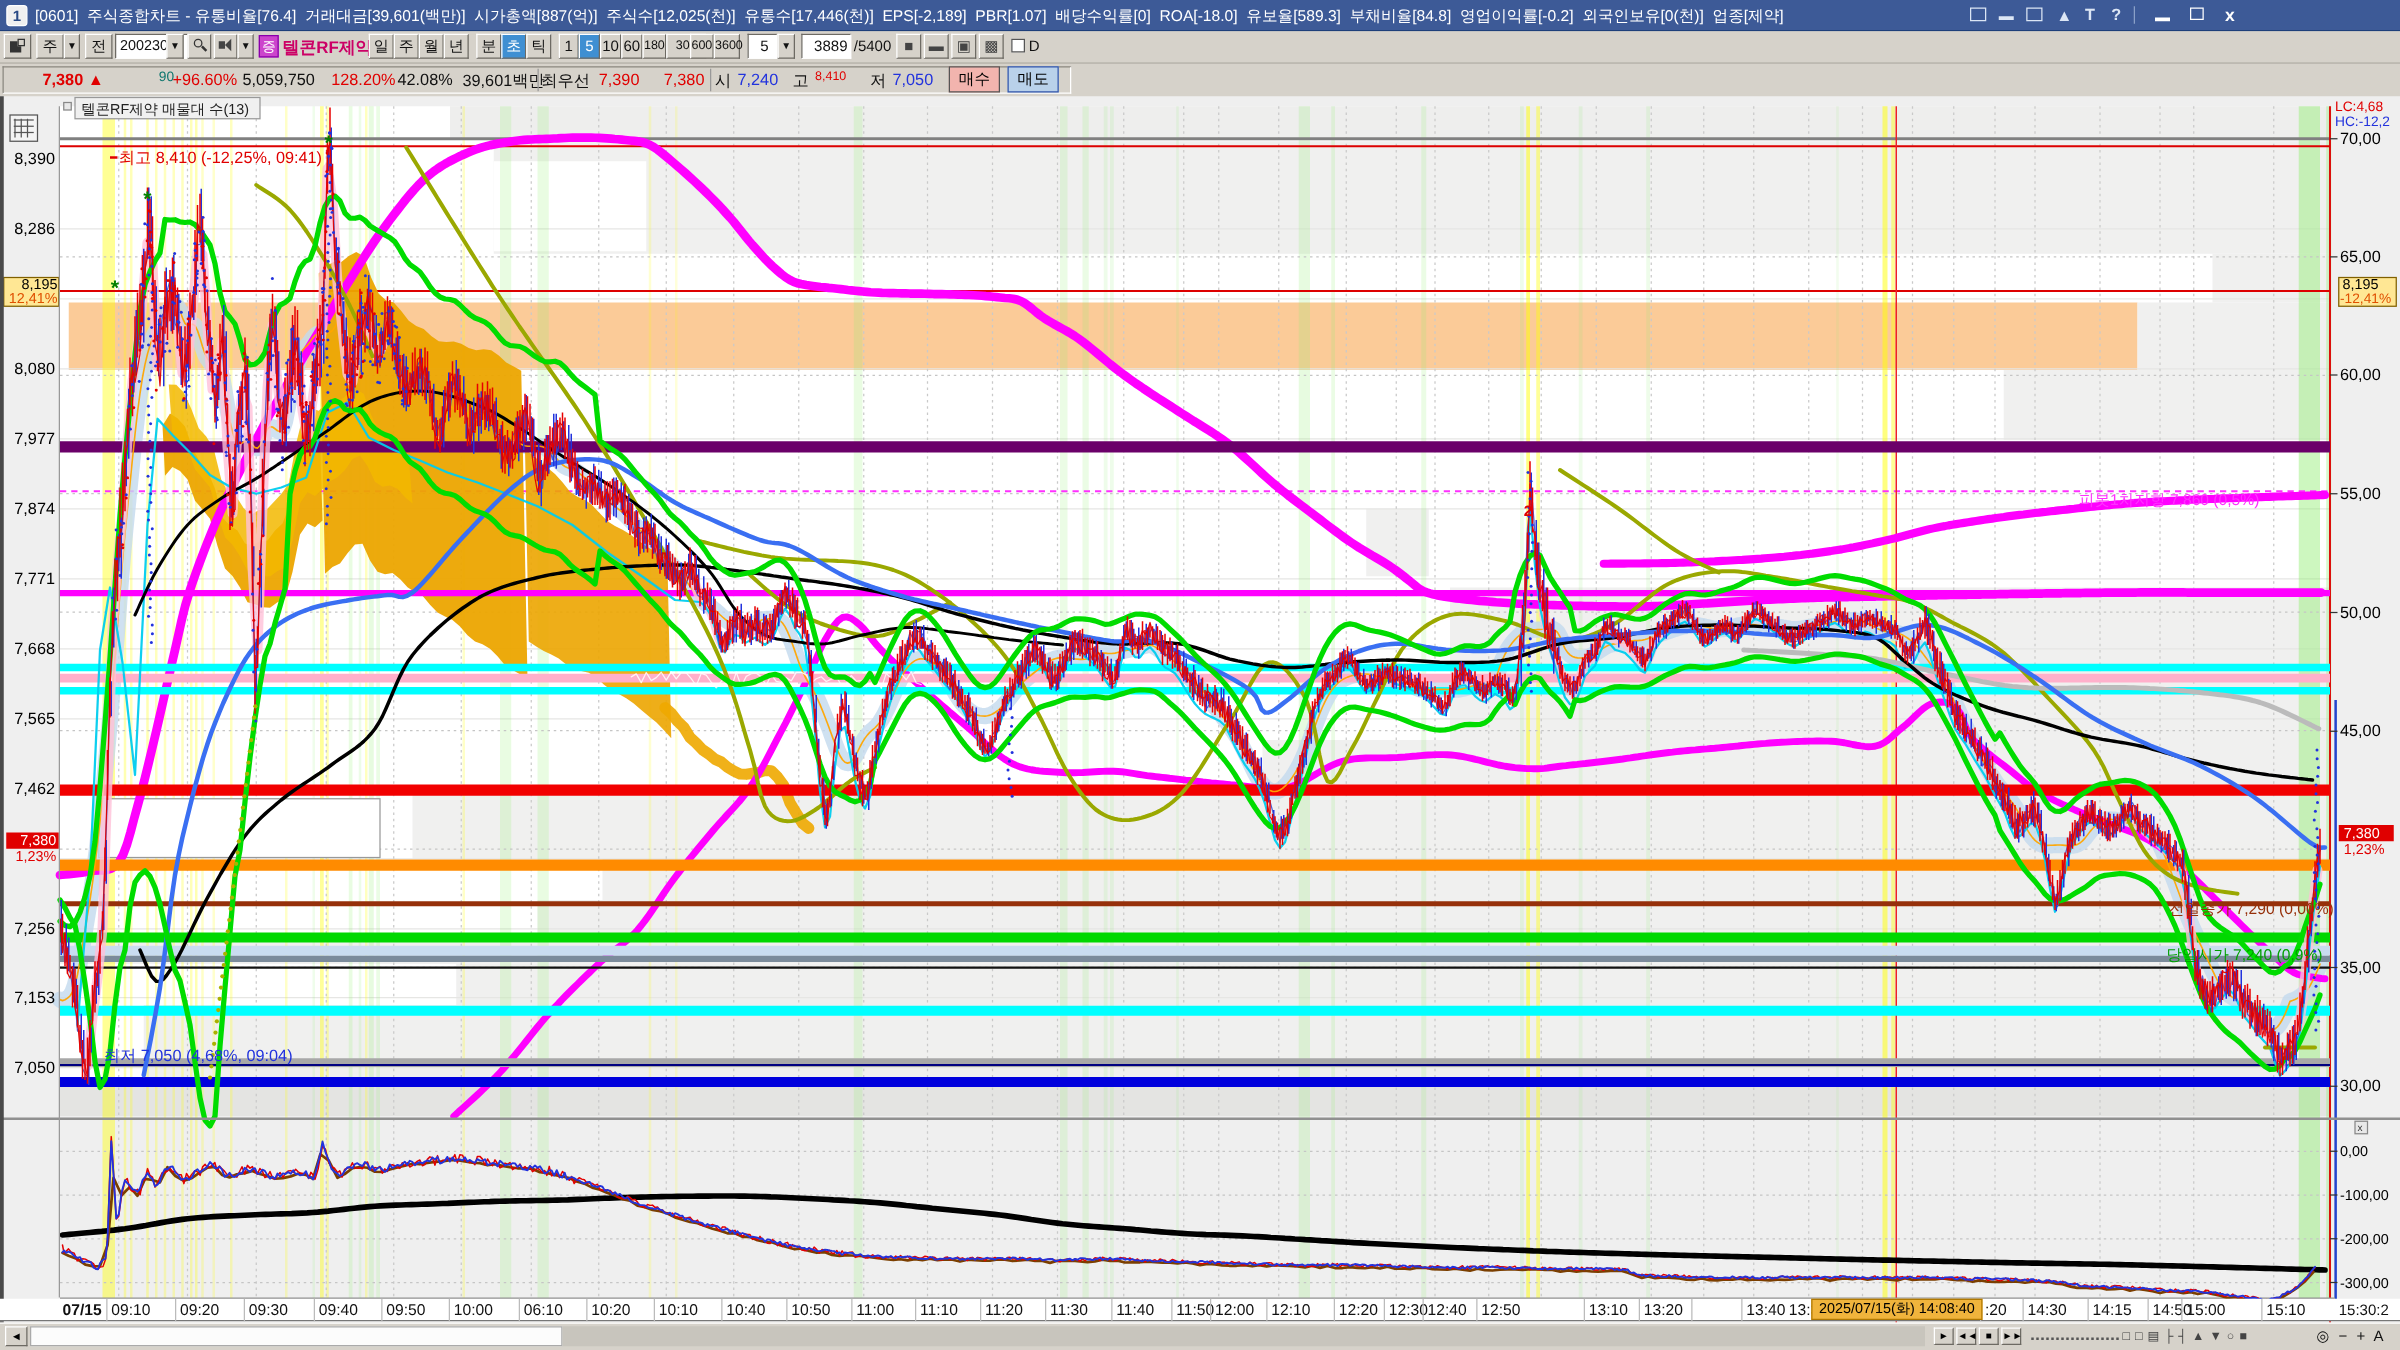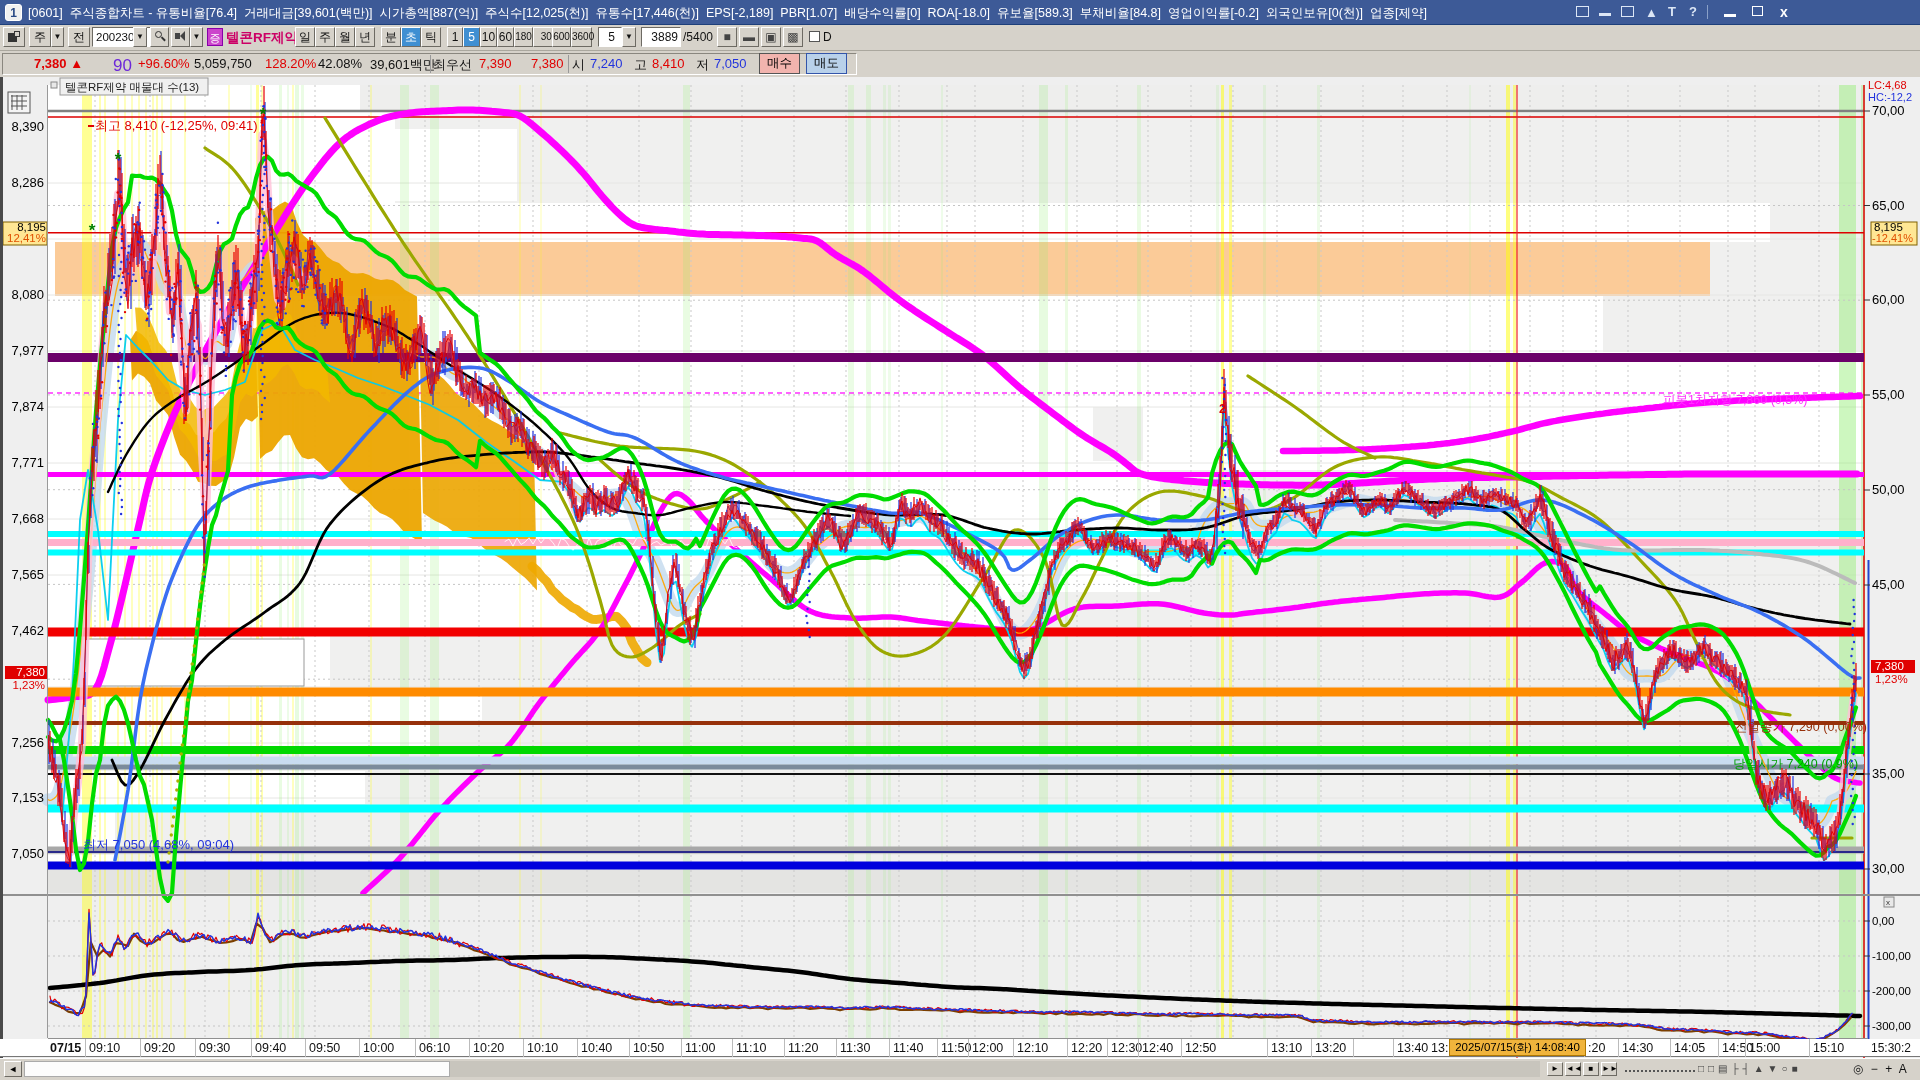--- a/index.html
+++ b/index.html
@@ -64,35 +64,35 @@
     <div class="btn" style="left:739px;top:2px;width:20px;color:#444">▬</div>
     <div class="btn" style="left:761px;top:2px;width:20px;color:#444">▣</div>
     <div class="btn" style="left:783px;top:2px;width:20px;color:#444">▩</div>
  <div class="abs" style="left:809px;top:6px;width:11px;height:11px;background:#fff;border:1px solid #555"></div>
     <div class="t" style="left:823px;top:5px">D</div>
 </div>
 
 <div class="abs" style="left:0;top:51px;width:1920px;height:26px;background:#d6d2ca">
  <div class="abs" style="left:2px;top:2px;width:855px;height:22px;border:1px solid;border-color:#8a877f #ffffff #ffffff #8a877f"></div>
  <div class="t" style="left:34px;top:5px;color:#e00000;font-size:13px;font-weight:bold">7,380 ▲</div>
- <div class="t" style="left:113px;top:5px;color:#6d28d9;font-size:17px">90</div>
+ <div class="t" style="left:127px;top:5px;color:#0f766e;font-size:11px">90</div>
  <div class="t" style="left:138px;top:5px;color:#e00000;font-size:13px">+96.60%</div>
  <div class="t" style="left:194px;top:5px;font-size:13px">5,059,750</div>
  <div class="t" style="left:265px;top:5px;color:#e00000;font-size:13px">128.20%</div>
  <div class="t" style="left:318px;top:5px;font-size:13px">42.08%</div>
  <div class="t" style="left:370px;top:5px;font-size:13px">39,601백만</div>
  <div class="abs" style="left:430px;top:4px;width:1px;height:18px;background:#999"></div>
  <div class="t" style="left:433px;top:5px;font-size:13px">최우선</div>
  <div class="t" style="left:479px;top:5px;color:#e00000;font-size:13px">7,390</div>
  <div class="t" style="left:531px;top:5px;color:#e00000;font-size:13px">7,380</div>
  <div class="abs" style="left:568px;top:4px;width:1px;height:18px;background:#999"></div>
  <div class="t" style="left:572px;top:5px;font-size:13px">시</div>
  <div class="t" style="left:590px;top:5px;color:#2233dd;font-size:13px">7,240</div>
  <div class="t" style="left:634px;top:5px;font-size:13px">고</div>
- <div class="t" style="left:652px;top:5px;color:#e00000;font-size:13px">8,410</div>
+ <div class="t" style="left:652px;top:5px;color:#e00000;font-size:10px">8,410</div>
  <div class="t" style="left:696px;top:5px;font-size:13px">저</div>
  <div class="t" style="left:714px;top:5px;color:#2233dd;font-size:13px">7,050</div>
  <div class="abs" style="left:759px;top:2px;width:41px;height:21px;background:#f2b4ae;border:1px solid #555;text-align:center;line-height:19px;font-size:12.5px">매수</div>
  <div class="abs" style="left:806px;top:2px;width:41px;height:21px;background:#b9d1ea;border:1px solid #3355aa;text-align:center;line-height:19px;font-size:12.5px">매도</div>
 </div>
 <svg width="1920" height="1080" viewBox="0 0 1920 1080" style="position:absolute;left:0;top:0">
 <rect x="0" y="77" width="1920" height="1003" fill="#efefef"></rect>
 <rect x="48" y="85" width="1816" height="808" fill="#ffffff"></rect>
 <rect x="360" y="85" width="1504" height="27" fill="#eeeeed"></rect>
 <rect x="395" y="113" width="1469" height="90" fill="#f0f0ef"></rect>
@@ -975,21 +975,21 @@
  <div class="t" style="left:1315px;top:2px;font-size:12.5px">13:20</div>
  <div class="abs" style="left:1311px;top:0;width:1px;height:18px;background:#bbb"></div>
  <div class="t" style="left:1431px;top:2px;font-size:12.5px">13:30</div>
  <div class="abs" style="left:1353px;top:0;width:1px;height:18px;background:#bbb"></div>
  <div class="t" style="left:1397px;top:2px;font-size:12.5px">13:40</div>
  <div class="abs" style="left:1393px;top:0;width:1px;height:18px;background:#bbb"></div>
  <div class="t" style="left:1588px;top:2px;font-size:12.5px">:20</div>
  <div class="abs" style="left:1584px;top:0;width:1px;height:18px;background:#bbb"></div>
  <div class="t" style="left:1622px;top:2px;font-size:12.5px">14:30</div>
  <div class="abs" style="left:1618px;top:0;width:1px;height:18px;background:#bbb"></div>
- <div class="t" style="left:1674px;top:2px;font-size:12.5px">14:05</div>
+ <div class="t" style="left:1674px;top:2px;font-size:12.5px">14:15</div>
  <div class="abs" style="left:1670px;top:0;width:1px;height:18px;background:#bbb"></div>
  <div class="t" style="left:1722px;top:2px;font-size:12.5px">14:50</div>
  <div class="abs" style="left:1718px;top:0;width:1px;height:18px;background:#bbb"></div>
  <div class="t" style="left:1749px;top:2px;font-size:12.5px">15:00</div>
  <div class="abs" style="left:1745px;top:0;width:1px;height:18px;background:#bbb"></div>
  <div class="t" style="left:1813px;top:2px;font-size:12.5px">15:10</div>
  <div class="abs" style="left:1809px;top:0;width:1px;height:18px;background:#bbb"></div>
  <div class="abs" style="left:1449px;top:0px;width:137px;height:17px;background:#f0b43c;border:1px solid #b07800;font-size:11.5px;text-align:center;line-height:15px">2025/07/15(화) 14:08:40</div>
  <div class="t" style="left:1871px;top:2px;font-size:12px">15:30:2</div>
 </div>

